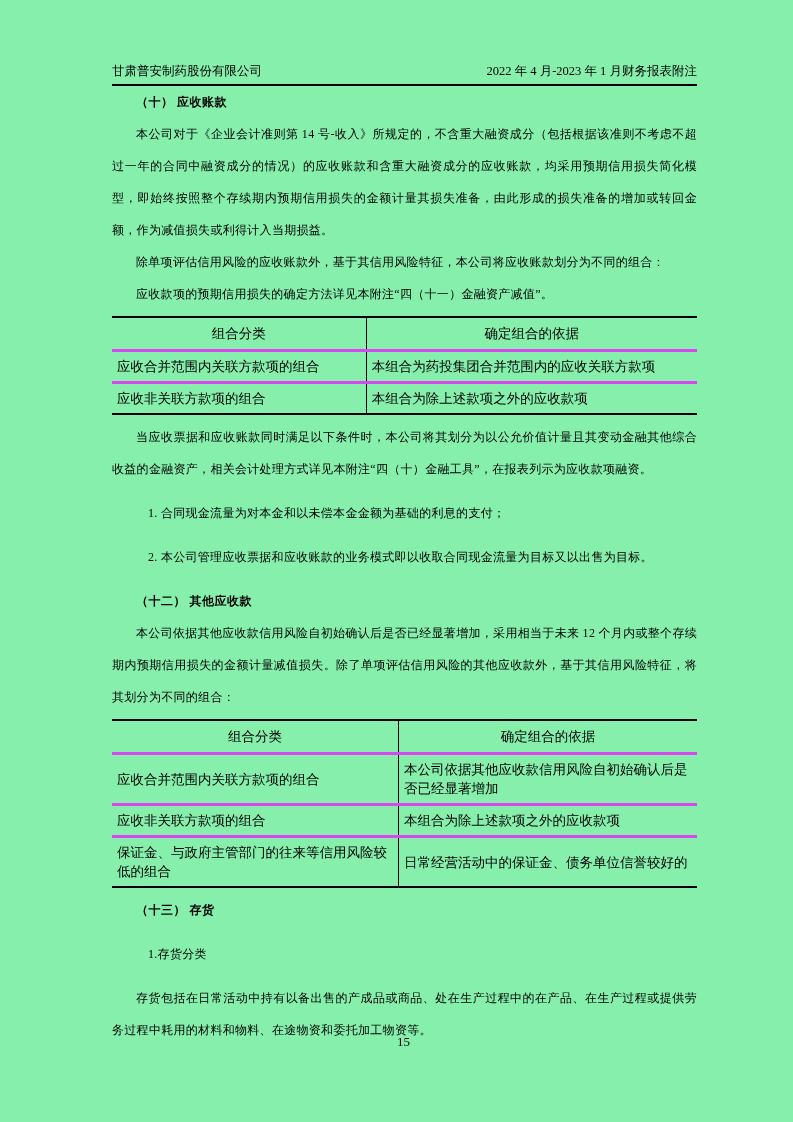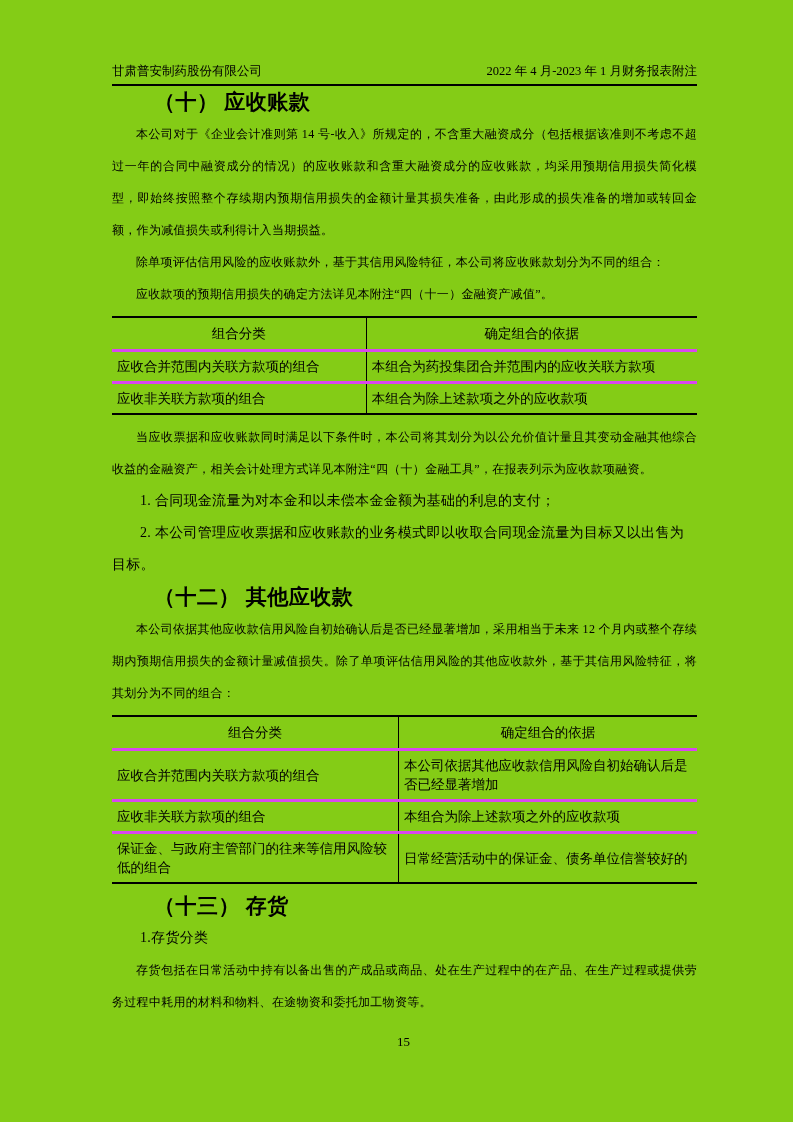--- a/index.html
+++ b/index.html
@@ -1,55 +1,55 @@
 <!DOCTYPE html>
 <html><head>
 <meta charset="utf-8">
 <style>
   html, body { margin: 0; padding: 0; background: #ffffff; }
   .page {
     width: 793px;
     height: 1122px;
     box-sizing: border-box;
     position: relative;
-    background: #84cc16;
+    background: #86efac;
     font-family: "Liberation Serif", "DejaVu Serif", serif;
     color: #000000;
     padding: 62px 96px 0 112px;
     overflow: hidden;
   }
   .doc-header {
     display: flex;
     justify-content: space-between;
     align-items: flex-end;
     font-size: 12.5px;
     line-height: 18px;
     padding-bottom: 4px;
     border-bottom: 2px solid #000000;
   }
   .sec-heading {
-    font-size: 21px;
+    font-size: 12px;
     font-weight: bold;
     line-height: 32px;
     margin: 0;
     padding-left: 2em;
     letter-spacing: 0.5px;
   }
   .para {
     font-size: 12px;
     line-height: 32px;
     margin: 0;
     text-indent: 2em;
     text-align: justify;
     letter-spacing: 0.3px;
   }
   .sub-item {
-    font-size: 14px;
+    font-size: 12px;
     line-height: 32px;
-    margin: 0;
+    margin: 12px;
     text-indent: 2em;
     letter-spacing: 0.3px;
   }
   table.rule-table {
     width: 100%;
     border-collapse: collapse;
     table-layout: fixed;
     font-size: 13.5px;
     margin: 6px 0;
     border-top: 2.5px solid #000000;

